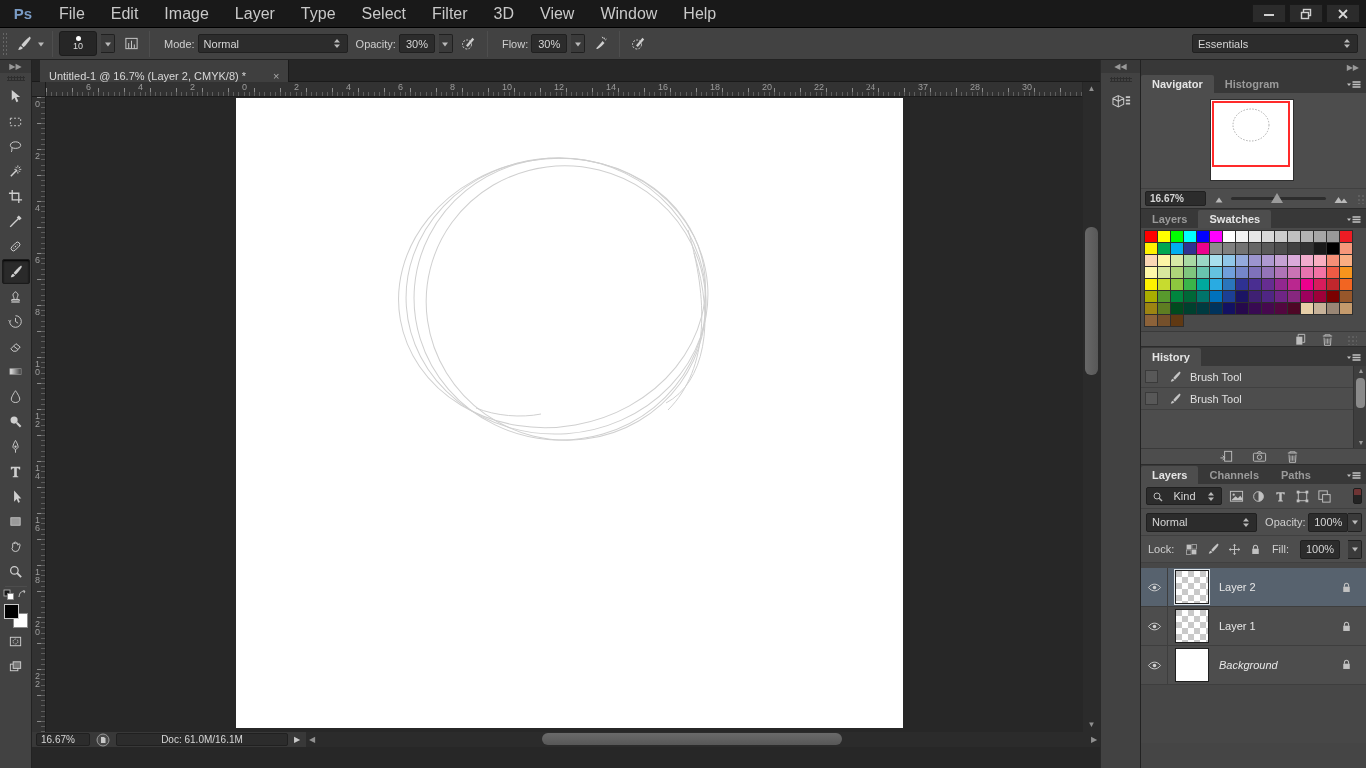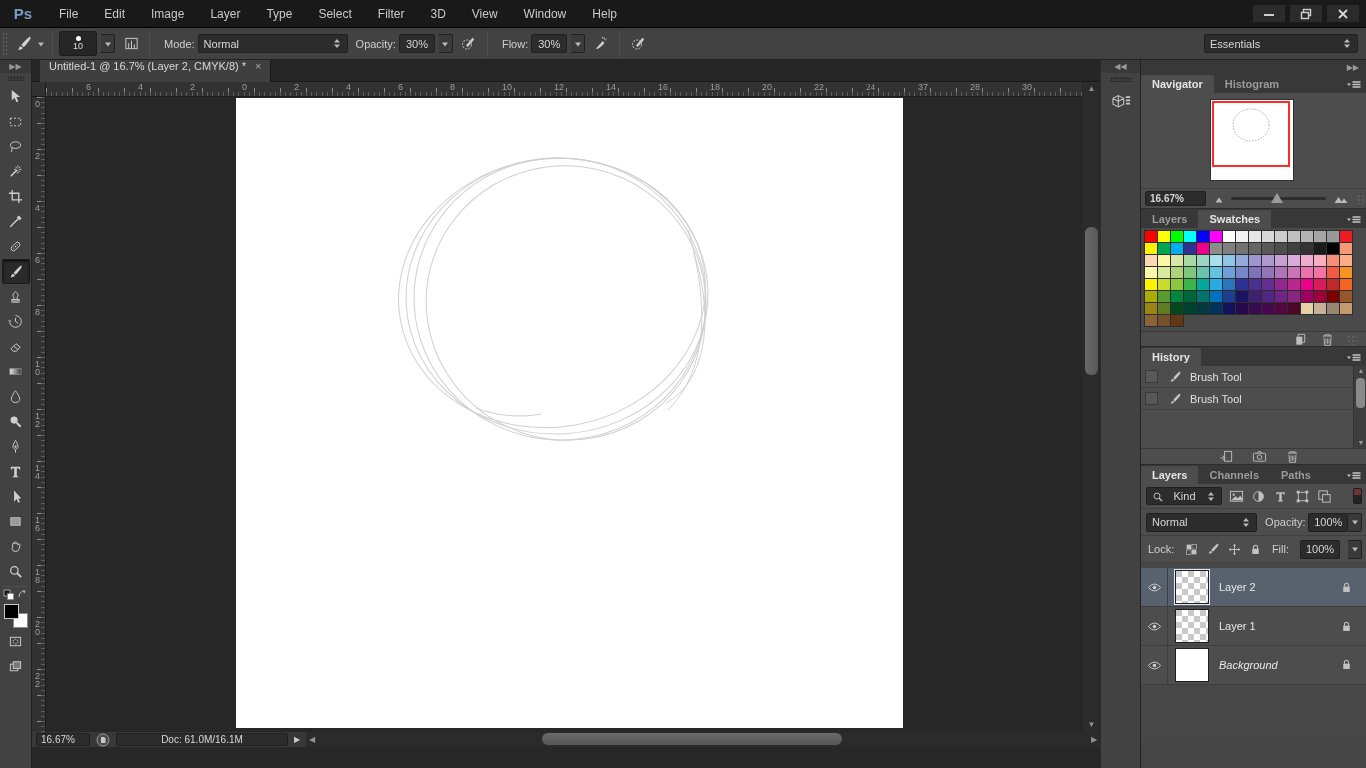--- a/index.html
+++ b/index.html
@@ -3,56 +3,56 @@
 <meta charset="utf-8">
 <style>
   html,body{margin:0;padding:0;background:#111;}
   *{box-sizing:border-box;font-family:"Liberation Sans",sans-serif;-webkit-font-smoothing:antialiased;}
   .stage{position:relative;width:1366px;height:768px;background:#272727;overflow:hidden;color:#ccc;font-size:11px;}
 
   
   .menubar{position:absolute;left:0;top:0;width:1366px;height:28px;background:#191919;display:flex;align-items:center;border-bottom:1px solid #000;}
   .ps-logo{width:30px;height:22px;margin-left:8px;color:#7a9cc6;font-weight:bold;font-size:15px;line-height:22px;text-align:center;}
   .menu-items{display:flex;height:28px;margin-left:8px;}
-  .menu-item{padding:0 13px;line-height:28px;color:#c9c9c9;font-size:12px;cursor:default;}
+  .menu-item{padding:0 13px;line-height:28px;color:#c9c9c9;font-size:16px;cursor:default;}
   .winctl{position:absolute;right:6px;top:4px;display:flex;gap:3px;}
   .winbtn{width:34px;height:19px;background:#2b2b2b;border:1px solid #1a1a1a;display:flex;align-items:center;justify-content:center;}
 
   
   .optionsbar{position:absolute;left:0;top:28px;width:1366px;height:32px;background:#424242;border-bottom:1px solid #222;display:flex;align-items:center;}
   .grip-v{width:7px;height:24px;margin-left:2px;background:radial-gradient(circle,#666 1px,transparent 1.1px);background-size:3px 4px;}
   .ob-sep{width:1px;height:26px;background:#323232;border-right:1px solid #4e4e4e;margin:0 6px;}
   .ob-group{display:flex;align-items:center;gap:4px;}
   .ob-label{color:#cfcfcf;margin:0 3px 0 8px;}
   .well{background:#2c2c2c;border:1px solid #202020;border-radius:2px;color:#d6d6d6;display:flex;align-items:center;}
   .dd{height:19px;padding:0 5px;justify-content:space-between;}
   .dd-mode{width:150px;}
   .val{width:36px;height:19px;justify-content:center;}
   .dbtn{width:14px;height:19px;background:#3a3a3a;border:1px solid #202020;border-left:none;border-radius:0 2px 2px 0;display:flex;align-items:center;justify-content:center;}
   .brushwell{width:38px;height:25px;background:#262626;border:1px solid #1c1c1c;border-radius:3px;display:flex;flex-direction:column;align-items:center;justify-content:center;}
   .brushwell .dot{width:5px;height:5px;border-radius:50%;background:#fff;margin-bottom:1px;}
   .brushwell .num{font-size:9px;color:#ddd;line-height:9px;}
   .obicon{width:24px;height:22px;display:flex;align-items:center;justify-content:center;}
-  .workspace{position:absolute;right:8px;top:6px;width:154px;}
+  .workspace{position:absolute;right:8px;top:6px;width:166px;}
 
   
   .toolbar{position:absolute;left:0;top:60px;width:32px;height:708px;background:#424242;border-right:1px solid #222;display:flex;flex-direction:column;align-items:center;}
   .tb-head{width:100%;height:13px;background:#383838;color:#999;font-size:8px;text-align:center;line-height:13px;}
   .tb-grip{width:18px;height:5px;margin:3px 0;background:radial-gradient(circle,#2e2e2e 1px,transparent 1.1px);background-size:3px 3px;}
   .tool{width:28px;height:25px;display:flex;align-items:center;justify-content:center;border-radius:2px;}
   .tool.selected{background:#2a2a2a;border:1px solid #1b1b1b;box-shadow:inset 0 1px 2px #000;}
   .tsep{width:22px;height:1px;background:#353535;border-bottom:1px solid #4d4d4d;margin:2px 0;}
   .fgbg{position:relative;width:26px;height:26px;margin-top:2px;}
   .fg{position:absolute;left:1px;top:1px;width:15px;height:15px;background:#000;border:1px solid #cacaca;}
   .bg{position:absolute;right:1px;bottom:1px;width:15px;height:15px;background:#fff;border:1px solid #8a8a8a;}
   .minis{width:26px;height:12px;display:flex;justify-content:space-between;align-items:center;}
 
   
   .tabstrip{position:absolute;left:32px;top:60px;width:1068px;height:22px;background:#262626;border-bottom:1px solid #1a1a1a;display:flex;}
-  .doc-tab{margin-left:8px;height:22px;background:#3f3f3f;color:#d8d8d8;display:flex;align-items:flex-start;padding:0 9px;gap:9px;font-size:11px;border-right:1px solid #1a1a1a;}
+  .doc-tab{margin-left:8px;height:22px;background:#3f3f3f;color:#d8d8d8;display:flex;align-items:flex-end;padding:0 9px;gap:27px;font-size:11px;border-right:1px solid #1a1a1a;}
   .doc-close{color:#aaa;font-size:11px;}
 
   
   .canvas-zone{position:absolute;left:32px;top:82px;width:1068px;height:650px;background:#272727;}
   .ruler-corner{position:absolute;left:0;top:0;width:14px;height:15px;background:#323232;border-right:1px solid #1c1c1c;border-bottom:1px solid #1c1c1c;}
   .hruler{position:absolute;left:14px;top:0;width:1036px;height:15px;background:#323232;border-bottom:1px solid #1c1c1c;overflow:hidden;
     background-image:repeating-linear-gradient(90deg,#5d5d5d 0 1px,transparent 1px 5.2px),repeating-linear-gradient(90deg,#8b8b8b 0 1px,transparent 1px 26px);
     background-size:100% 4px,100% 8px;background-position:left bottom,left bottom;background-repeat:repeat-x;}
   .hlabel{position:absolute;top:0;font-size:9px;color:#9d9d9d;padding-left:2px;line-height:10px;}
   .vruler{position:absolute;left:0;top:15px;width:14px;height:635px;background:#323232;border-right:1px solid #1c1c1c;overflow:hidden;

